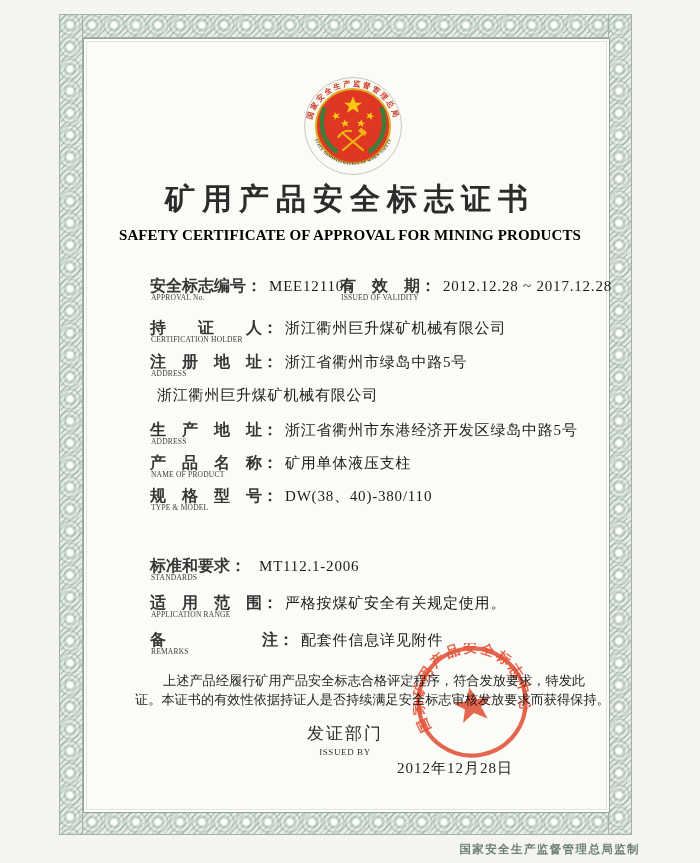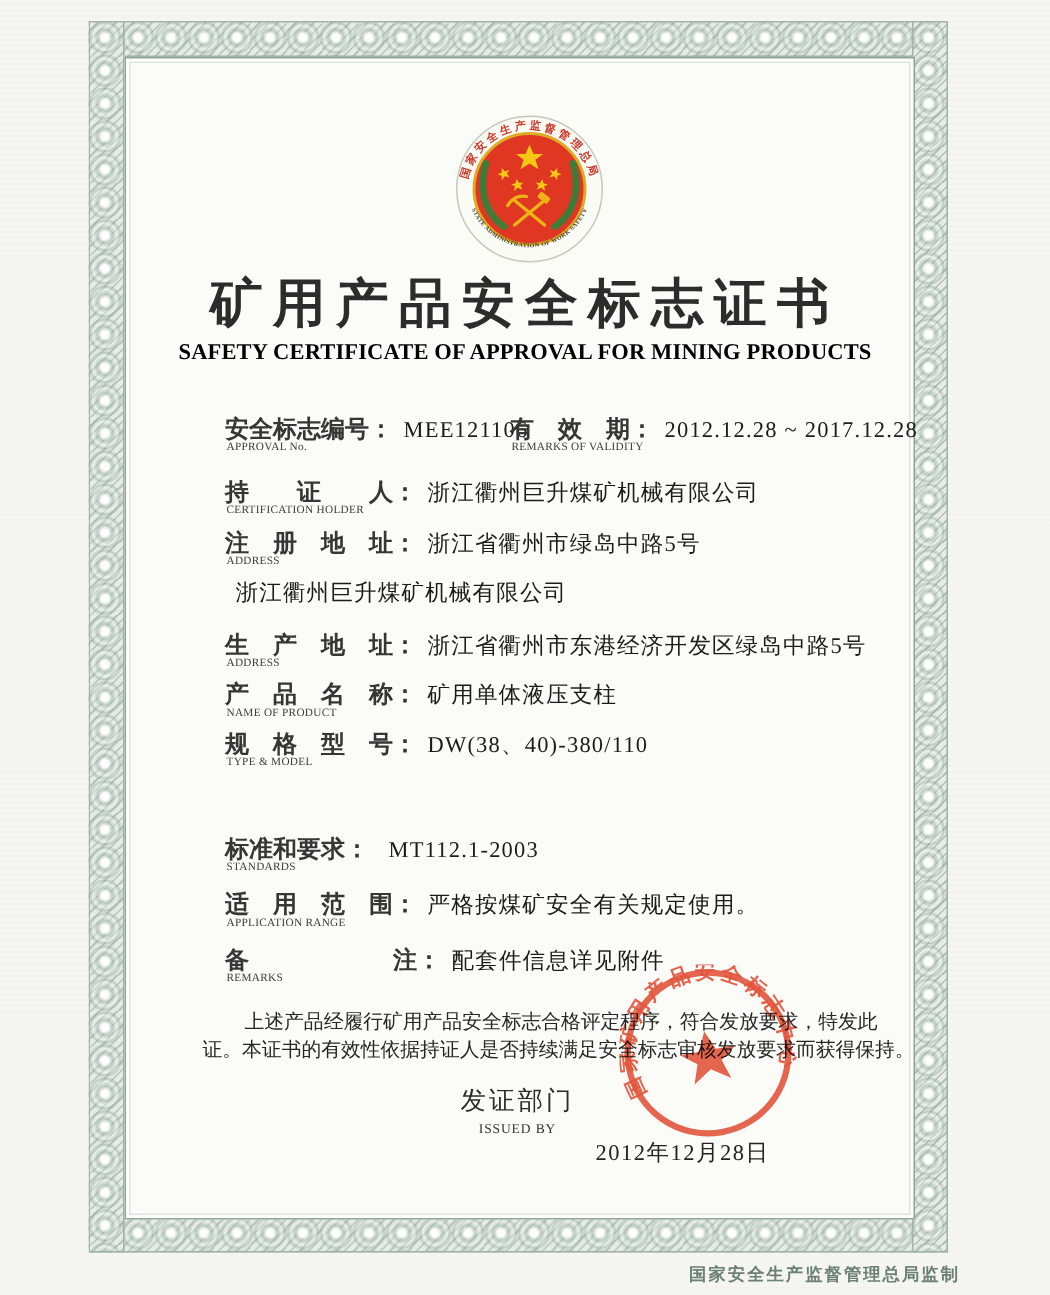--- a/index.html
+++ b/index.html
@@ -30,21 +30,21 @@
   .paper{
     position:absolute;left:83px;top:38px;width:525px;height:773px;
     background:#fbfbf8;
     border:1px solid #92a698;
     box-shadow:inset 0 0 0 2px rgba(255,255,255,.95), inset 0 0 0 3px rgba(150,172,158,.28);
   }
   
   .emblem{position:absolute;left:303px;top:76px;width:100px;height:100px;}
   .title-zh{
     position:absolute;left:0;right:0;top:179px;text-align:center;
-    font-size:35px;font-weight:700;letter-spacing:7px;color:#2c2c2c;white-space:nowrap;
+    font-size:30px;font-weight:700;letter-spacing:7px;color:#2c2c2c;white-space:nowrap;
   }
   .title-en{
     position:absolute;left:0;right:0;top:227px;text-align:center;
     font-size:15px;font-weight:700;letter-spacing:0.1px;color:#000000;white-space:nowrap;
   }
   
   .fld{position:absolute;white-space:nowrap;}
   .flabel{display:inline-block;position:relative;vertical-align:baseline;text-align:right;}
   .zh{
     font-size:16px;font-weight:700;color:#363636;letter-spacing:0;
@@ -115,42 +115,42 @@
   <rect x="55.5" y="53.5" width="8" height="4.6" rx="0.8" fill="#edb414" transform="rotate(38 59.5 56)"></rect>
 </svg>
 
 <div class="title-zh">矿用产品安全标志证书</div>
 <div class="title-en">SAFETY CERTIFICATE OF APPROVAL FOR MINING PRODUCTS</div>
 
 <div class="fld" style="left:150px;top:276px;">
   <span class="flabel"><span class="zh">安全标志编号：</span><span class="en">APPROVAL No.</span></span><span class="fvalue">MEE121106</span>
 </div>
 <div class="fld" style="left:340px;top:276px;">
-  <span class="flabel"><span class="zh">有　效　期：</span><span class="en">REMARKS OF VALIDITY</span></span><span class="fvalue">2012.12.28 ~ 2017.12.28</span>
+  <span class="flabel"><span class="zh">有　效　期：</span><span class="en">ISSUED OF VALIDITY</span></span><span class="fvalue">2012.12.28 ~ 2017.12.28</span>
 </div>
 <div class="fld" style="left:150px;top:318px;">
   <span class="flabel"><span class="zh">持　　证　　人：</span><span class="en">CERTIFICATION HOLDER</span></span><span class="fvalue">浙江衢州巨升煤矿机械有限公司</span>
 </div>
 <div class="fld" style="left:150px;top:352px;">
   <span class="flabel"><span class="zh">注　册　地　址：</span><span class="en">ADDRESS</span></span><span class="fvalue">浙江省衢州市绿岛中路5号</span>
 </div>
 <div class="fld" style="left:150px;top:386px;">
   <span class="fvalue">浙江衢州巨升煤矿机械有限公司</span>
 </div>
 <div class="fld" style="left:150px;top:420px;">
   <span class="flabel"><span class="zh">生　产　地　址：</span><span class="en">ADDRESS</span></span><span class="fvalue">浙江省衢州市东港经济开发区绿岛中路5号</span>
 </div>
 <div class="fld" style="left:150px;top:453px;">
   <span class="flabel"><span class="zh">产　品　名　称：</span><span class="en">NAME OF PRODUCT</span></span><span class="fvalue">矿用单体液压支柱</span>
 </div>
 <div class="fld" style="left:150px;top:486px;">
   <span class="flabel"><span class="zh">规　格　型　号：</span><span class="en">TYPE &amp; MODEL</span></span><span class="fvalue">DW(38、40)-380/110</span>
 </div>
 <div class="fld" style="left:150px;top:556px;">
-  <span class="flabel"><span class="zh">标准和要求：</span><span class="en">STANDARDS</span></span><span class="fvalue" style="margin-left:13px">MT112.1-2003</span>
+  <span class="flabel"><span class="zh">标准和要求：</span><span class="en">STANDARDS</span></span><span class="fvalue" style="margin-left:13px">MT112.1-2006</span>
 </div>
 <div class="fld" style="left:150px;top:593px;">
   <span class="flabel"><span class="zh">适　用　范　围：</span><span class="en">APPLICATION RANGE</span></span><span class="fvalue">严格按煤矿安全有关规定使用。</span>
 </div>
 <div class="fld" style="left:150px;top:630px;">
   <span class="flabel"><span class="zh">备　　　　　　注：</span><span class="en">REMARKS</span></span><span class="fvalue">配套件信息详见附件</span>
 </div>
 
 <div class="statement">
   <div class="l1">上述产品经履行矿用产品安全标志合格评定程序，符合发放要求，特发此</div>

